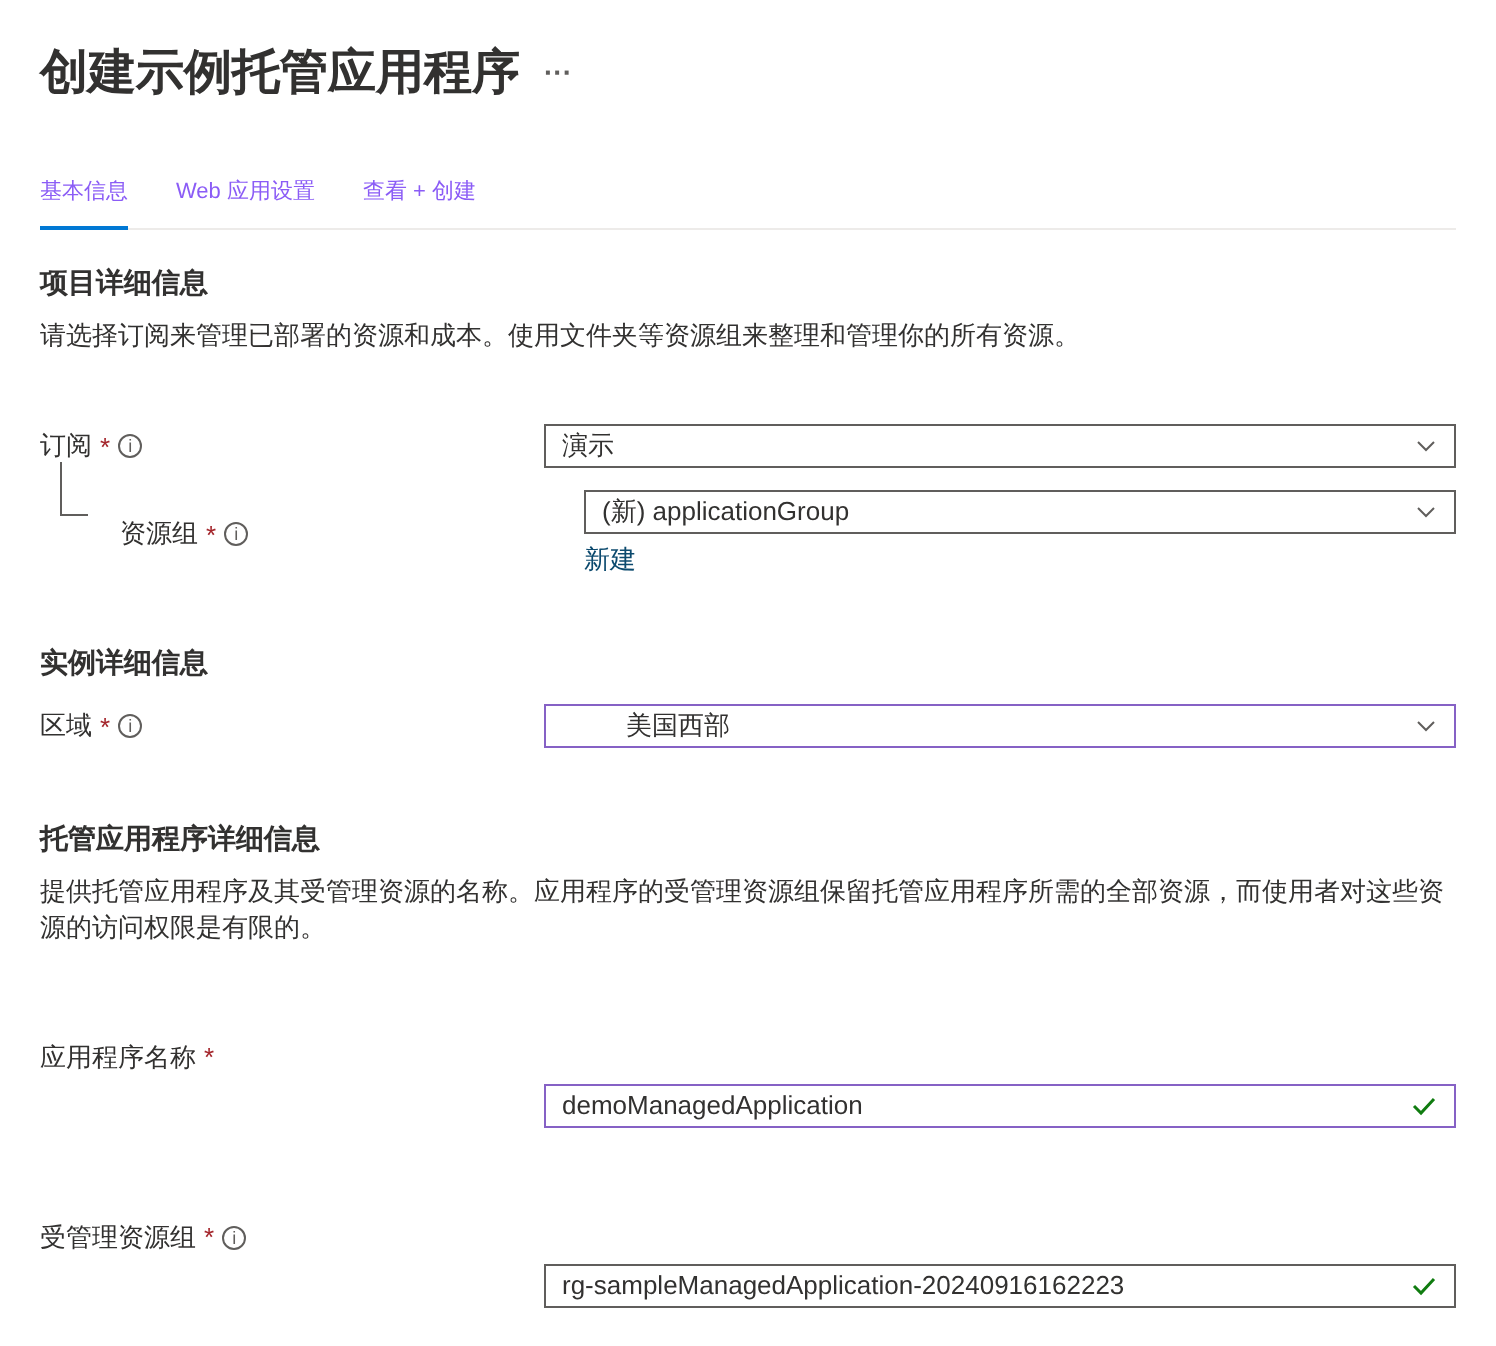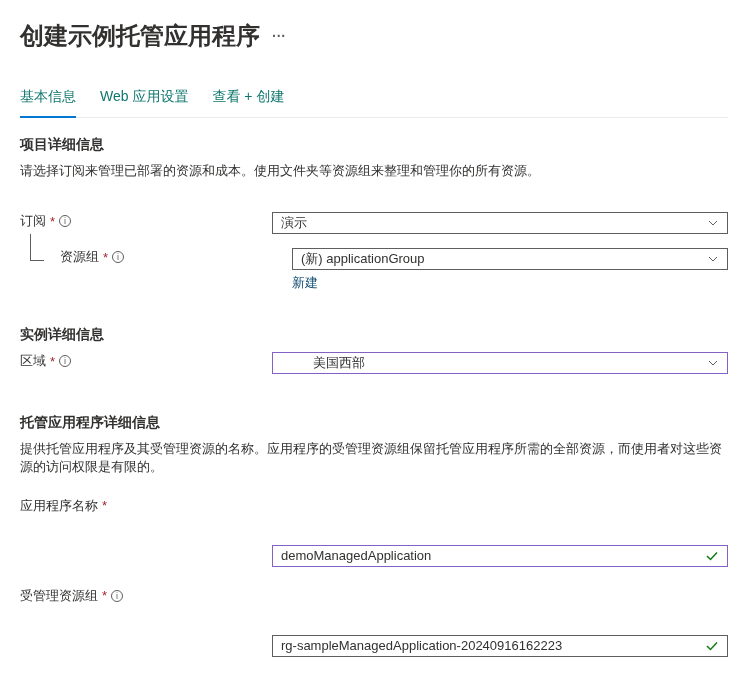--- a/index.html
+++ b/index.html
@@ -27,22 +27,22 @@
     .tabs {
       display: flex;
       gap: 24px;
       border-bottom: 1px solid #edebe9;
       margin-top: 36px;
       margin-bottom: 18px;
     }
     .tab {
       padding-bottom: 10px;
       cursor: pointer;
-      font-size: 14px;
-      color: #0f766e;
+      font-size: 11px;
+      color: #8b5cf6;
       border-bottom: 2px solid transparent;
       margin-bottom: -1px;
     }
     .tab.active {
       border-bottom: 2px solid #0078d4;
       font-weight: 400;
     }
     .section-title {
       font-size: 14px;
       font-weight: 600;
@@ -50,21 +50,21 @@
       margin-top: 2px;
     }
     .section-desc {
       font-size: 13px;
       color: #323130;
       margin-bottom: 20px;
       line-height: 1.4;
     }
     .form-row {
       display: flex;
-      align-items: flex-start;
+      align-items: center;
       margin-bottom: 8px;
       min-height: 28px;
     }
     .form-label {
       width: 252px;
       font-size: 13px;
       display: flex;
       align-items: center;
       gap: 4px;
       flex-shrink: 0;

